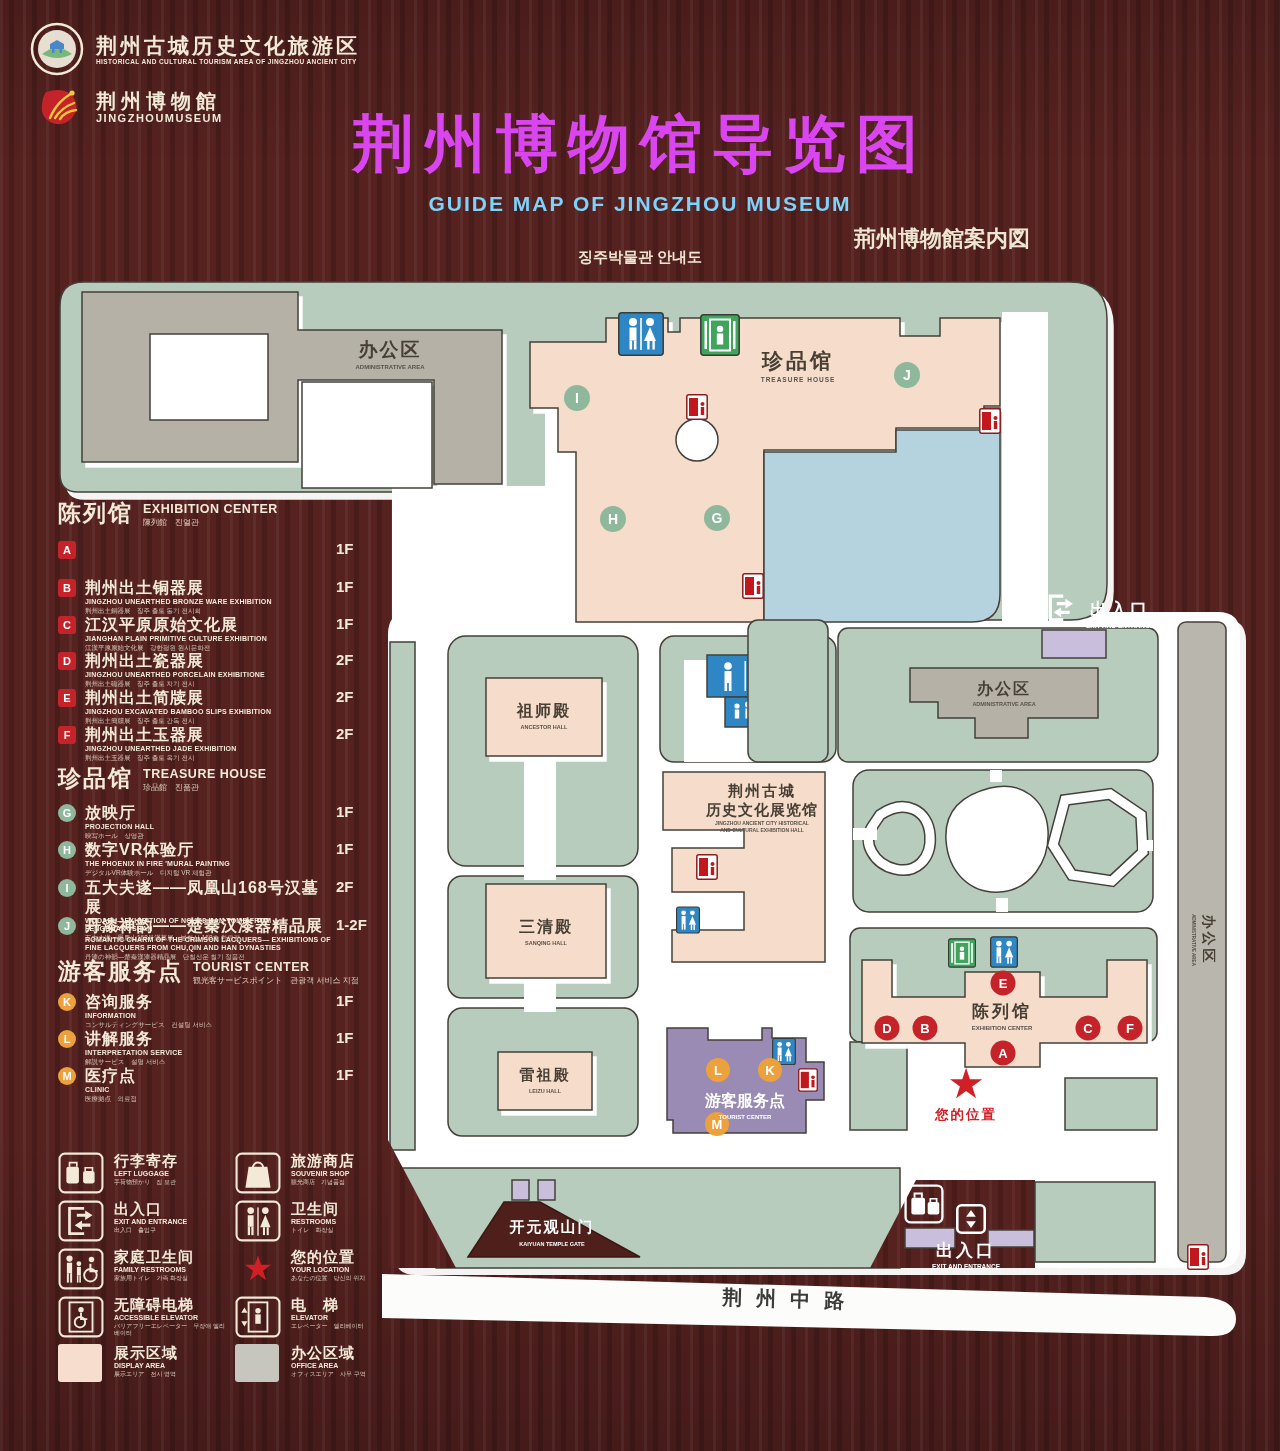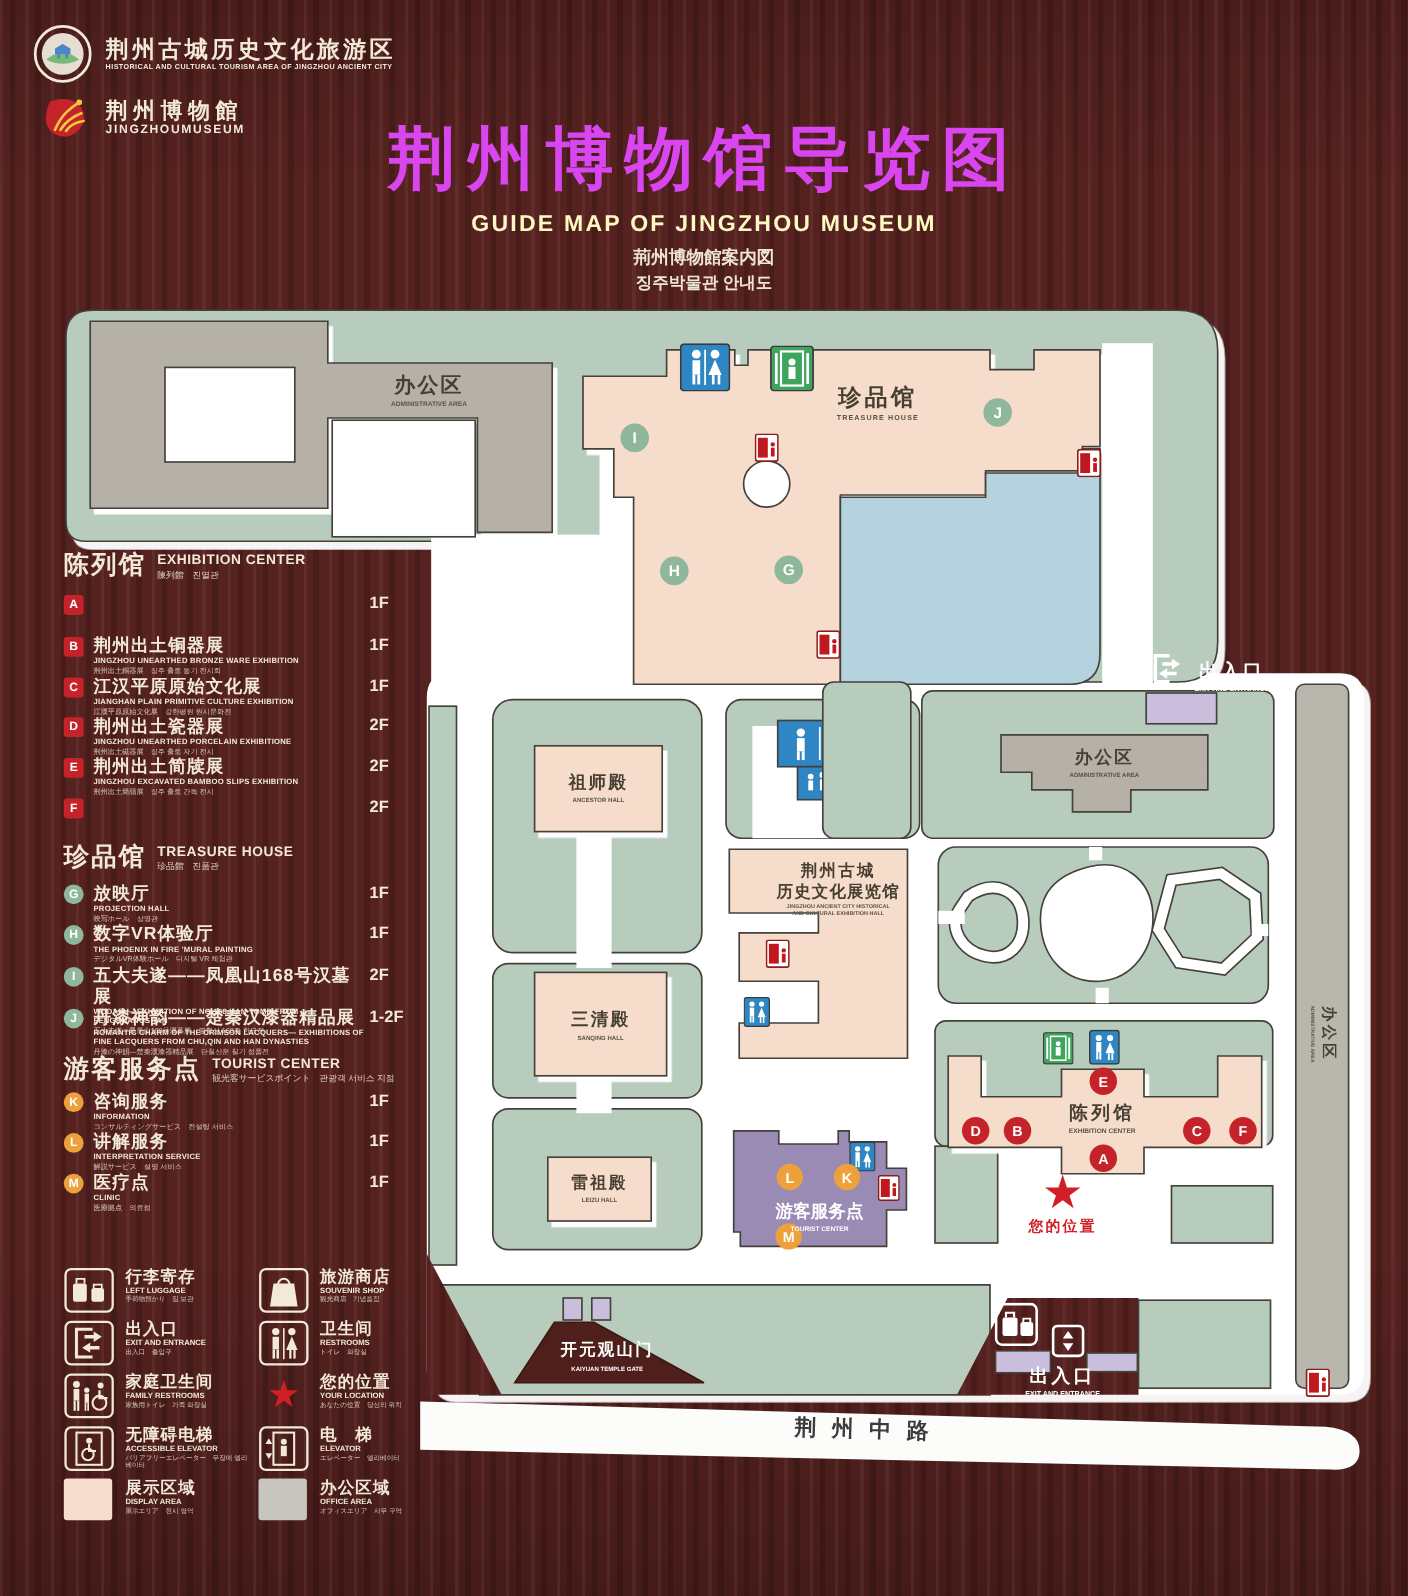--- a/index.html
+++ b/index.html
@@ -5,22 +5,22 @@
 html,body{margin:0;padding:0}
 body{width:1280px;height:1451px;position:relative;overflow:hidden;
  font-family:"Liberation Sans",sans-serif;
  background-color:#562220;
  background-image:repeating-linear-gradient(90deg, rgba(255,255,255,.05) 0 3px, transparent 3px 9px, rgba(0,0,0,.17) 9px 14px, transparent 14px 23px),
  linear-gradient(180deg, rgba(0,0,0,.15), transparent 12%, transparent 78%, rgba(0,0,0,.2));}
 #mapsvg{position:absolute;left:0;top:0;z-index:1}
 .ovl{position:absolute;z-index:2}
 
 #title{left:250px;top:102px;width:780px;text-align:center;font-size:62px;font-weight:bold;color:#d946ef;letter-spacing:10px;white-space:nowrap}
-#sub-en{left:250px;top:192px;width:780px;text-align:center;font-size:21px;font-weight:bold;color:#fef9c3;letter-spacing:2px}
-#sub-jp{left:250px;top:224px;width:780px;text-align:center;font-size:16px;font-weight:bold;color:#efe6d2}
+#sub-en{left:250px;top:192px;width:780px;text-align:center;font-size:21px;font-weight:bold;color:#7dd3fc;letter-spacing:2px}
+#sub-jp{left:250px;top:224px;width:780px;text-align:right;font-size:22px;font-weight:bold;color:#efe6d2}
 #sub-kr{left:250px;top:248px;width:780px;text-align:center;font-size:15px;font-weight:bold;color:#efe6d2}
 .logo{display:flex;align-items:center;gap:12px;color:#f2e9d6}
 #logo1{left:30px;top:22px}
 #logo2{left:36px;top:84px}
 .l1t{font-size:21px;font-weight:bold;letter-spacing:3px;line-height:24px}
 .l1e{font-size:6.5px;font-weight:bold;letter-spacing:.4px}
 .l2t{font-size:20px;font-weight:bold;letter-spacing:5px;line-height:22px}
 .l2e{font-size:11px;font-weight:bold;letter-spacing:1.5px}
 
 #legend{position:absolute;left:58px;top:498px;width:348px;height:900px;color:#f2e9d6;z-index:2}
@@ -396,20 +396,25 @@
   <span class="badge sq">E</span>
   <div class="lt">
         <div class="zh">荆州出土简牍展</div>
         <div class="en">JINGZHOU EXCAVATED BAMBOO SLIPS EXHIBITION</div>
         <div class="sub">荆州出土簡牘展　징주 출토 간독 전시</div>
       </div>
   <span class="fl">2F</span>
  </div>
  <div class="li" style="top:227px">
   <span class="badge sq">F</span>
+  <div class="lt">
+        <div class="zh">荆州出土玉器展</div>
+        <div class="en">JINGZHOU UNEARTHED JADE EXHIBITION</div>
+        <div class="sub">荆州出土玉器展　징주 출토 옥기 전시</div>
+      </div>
   <span class="fl">2F</span>
  </div>
 
  <div class="lsec" style="top:265px">
   <span class="lsec-zh">珍品馆</span>
   <span class="lsec-r">
    <span class="lsec-en">TREASURE HOUSE</span>
    <span class="lsec-sub">珍品館　진품관</span>
   </span>
  </div>

